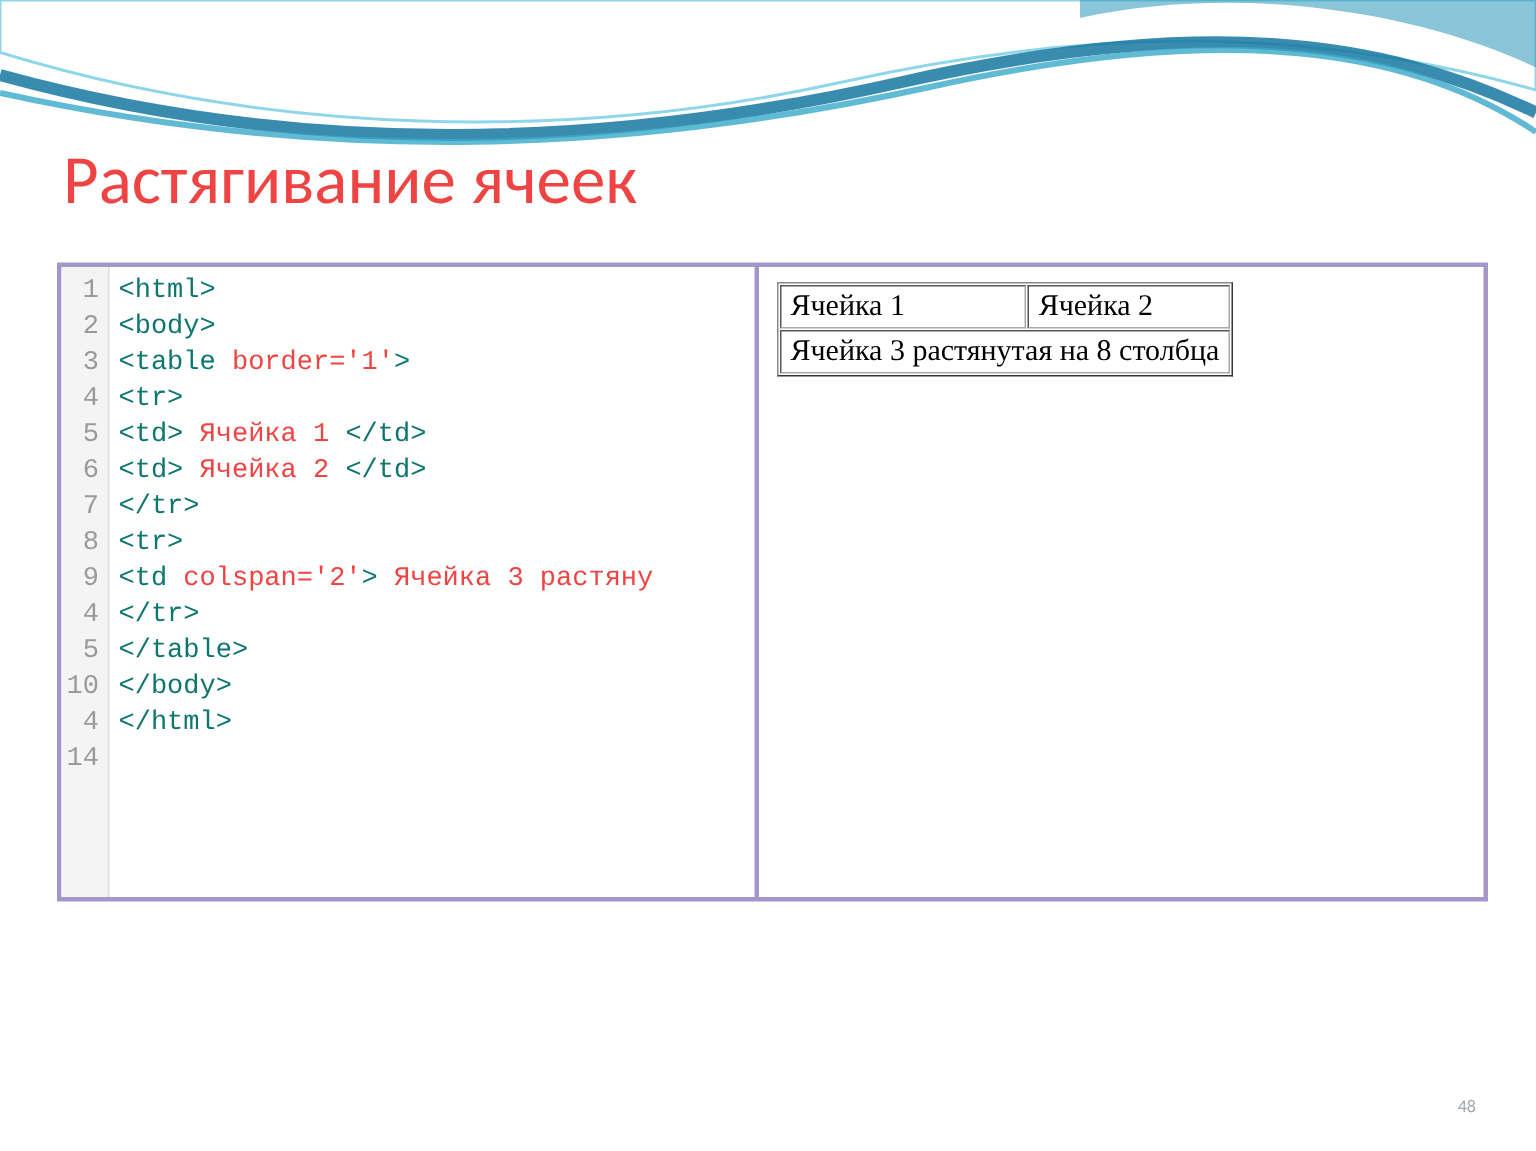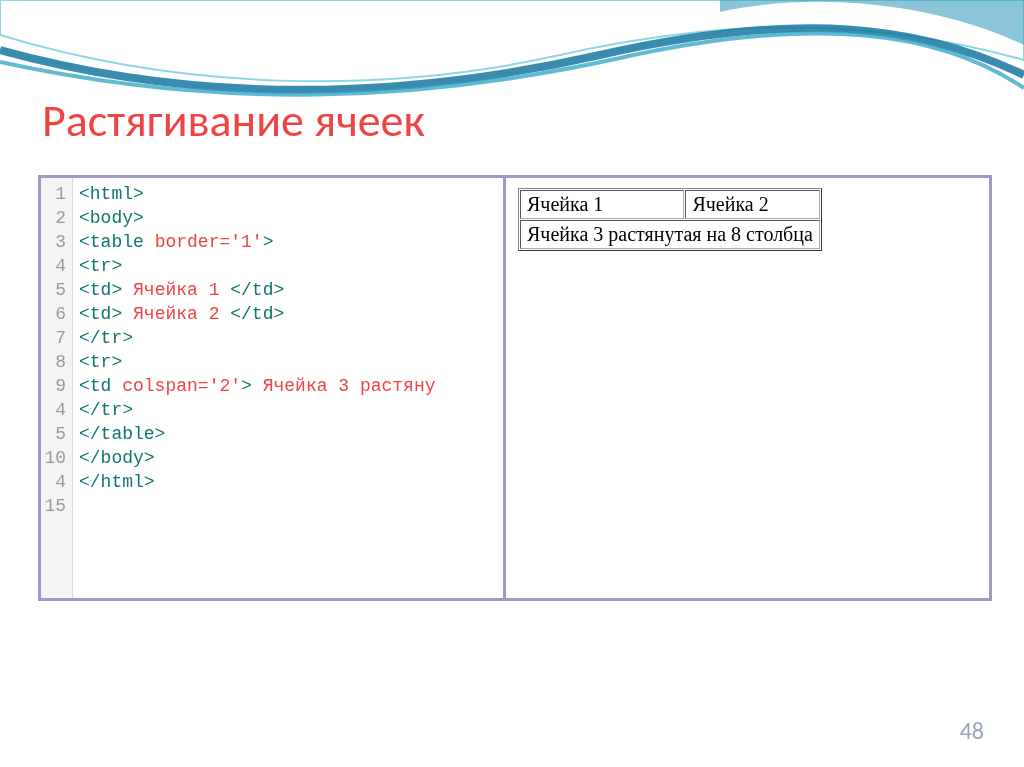--- a/index.html
+++ b/index.html
@@ -11,21 +11,21 @@
   .code-pane{width:462px;border-right:3px solid #a397c8;display:flex;font-family:"Courier New",monospace;font-size:18px;line-height:24px}
   .gutter{width:32px;background:#f4f4f4;border-right:1px solid #ddd;color:#9a9a9a;text-align:right;padding:4px 6px 0 0;box-sizing:border-box}
   .gutter div{height:24px}
   .code{flex:1;padding:4px 0 0 6px;white-space:pre;overflow:hidden}
   .code .line{height:24px}
   .tag{color:#0f766e}
   .txt{color:#ef4444}
   .out-pane{flex:1;padding:10px 12px;font-family:"Times New Roman",serif;font-size:20px}
   .demo-table{border-collapse:separate;border-spacing:1px;border:1px outset #888}
   .demo-table td{border:1px inset #aaa;padding:2px 6px}
-  .pagenum{position:absolute;right:40px;bottom:22px;color:#9aa8b5;font-size:24px}
+  .pagenum{position:absolute;right:40px;bottom:22px;color:#9aa8b5;font-size:12px}
 </style>
 </head>
 <body>
 
 <div class="swoop-wrap">
   <svg width="1024" height="120" viewBox="0 0 1024 120">
     <path d="M0,35 C180,90 380,95 560,55 C740,15 880,20 1024,60 L1024,0 L0,0 Z" fill="none" stroke="#8fd6e8" stroke-width="2"></path>
     <path d="M0,50 C200,105 400,100 600,55 C800,10 920,25 1024,75" fill="none" stroke="#1878a0" stroke-width="8" opacity="0.85"></path>
     <path d="M0,62 C220,110 420,102 620,58 C820,14 940,32 1024,88" fill="none" stroke="#3aa9c9" stroke-width="4" opacity="0.8"></path>
     <path d="M720,12 C820,-10 940,5 1024,45 L1024,0 L720,0 Z" fill="#2b97b8" opacity="0.55"></path>
@@ -44,21 +44,21 @@
           <div>4</div>
           <div>5</div>
           <div>6</div>
           <div>7</div>
           <div>8</div>
           <div>9</div>
           <div>4</div>
           <div>5</div>
           <div>10</div>
           <div>4</div>
-          <div>15</div>
+          <div>14</div>
         </div>
       <div class="code" id="codearea"><div class="line"><span class="tag">&lt;html&gt;</span></div><div class="line"><span class="tag">&lt;body&gt;</span></div><div class="line"><span class="tag">&lt;table</span> <span class="txt">border='1'</span><span class="tag">&gt;</span></div><div class="line"><span class="tag">&lt;tr&gt;</span></div><div class="line"><span class="tag">&lt;td&gt;</span> <span class="txt">Ячейка 1 </span><span class="tag">&lt;/td&gt;</span></div><div class="line"><span class="tag">&lt;td&gt;</span> <span class="txt">Ячейка 2 </span><span class="tag">&lt;/td&gt;</span></div><div class="line"><span class="tag">&lt;/tr&gt;</span></div><div class="line"><span class="tag">&lt;tr&gt;</span></div><div class="line"><span class="tag">&lt;td</span> <span class="txt">colspan='2'</span><span class="tag">&gt;</span> <span class="txt">Ячейка 3 растяну</span></div><div class="line"><span class="tag">&lt;/tr&gt;</span></div><div class="line"><span class="tag">&lt;/table&gt;</span></div><div class="line"><span class="tag">&lt;/body&gt;</span></div><div class="line"><span class="tag">&lt;/html&gt;</span></div><div class="line"></div></div>
     </div>
     <div class="out-pane">
       <table class="demo-table">
         <tbody>
             <tr>
           <td style="min-width:150px">Ячейка 1</td>
           <td style="min-width:120px">Ячейка 2</td>
         </tr>

